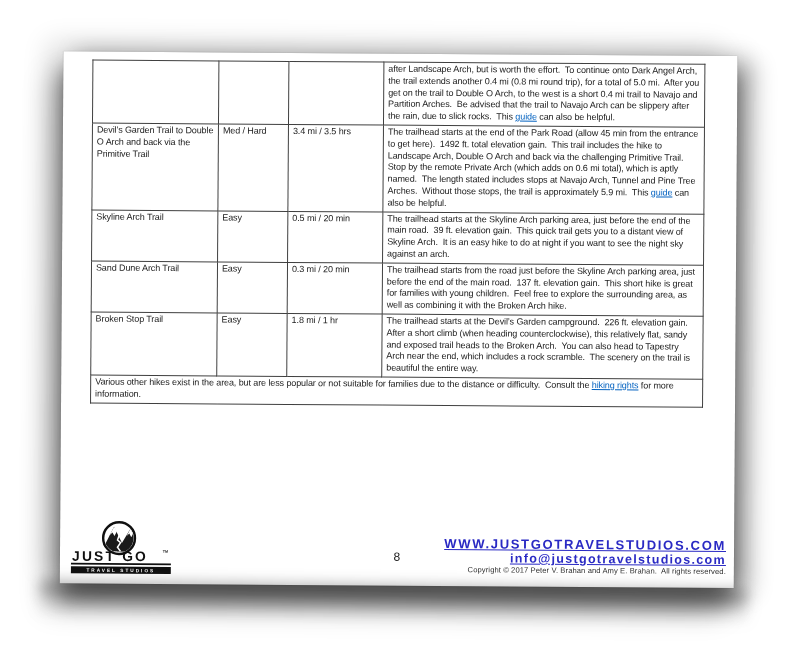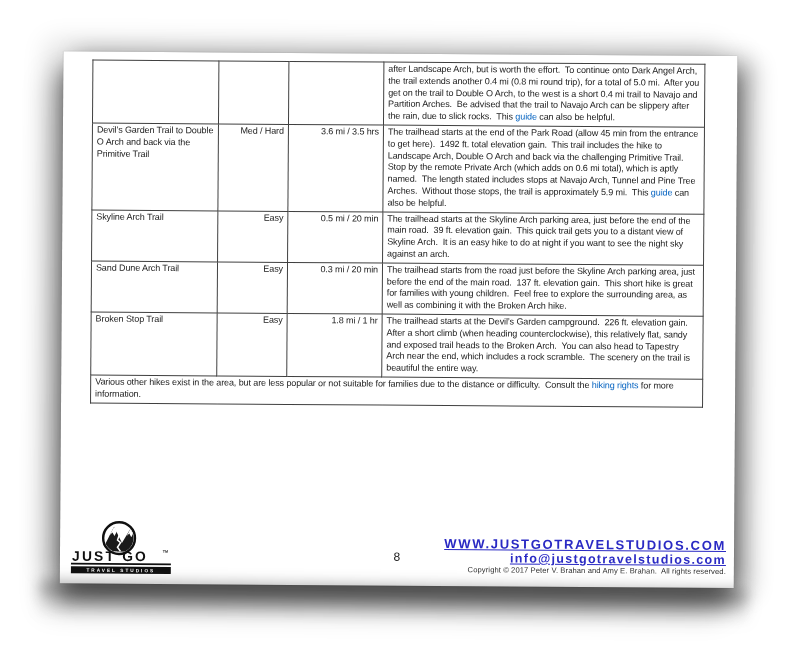--- a/index.html
+++ b/index.html
@@ -43,22 +43,22 @@
     line-height: 11.8px;
     color: #1b1b1b;
   }
   table.trails td {
     border: 1px solid #404040;
     vertical-align: top;
     padding: 1px 4px 2px 4px;
     white-space: pre-wrap;
     overflow-wrap: break-word;
   }
-  td.c-diff, td.c-len { text-align: right; }
-  a.ilink { color: #0563c1; cursor: pointer; }
+  td.c-diff, td.c-len { text-align: left; }
+  a.ilink { color: #0563c1; text-decoration: underline; cursor: pointer; }
 
   .logo-wrap { position: absolute; left: 8px; top: 469px; width: 106px; height: 53px; }
   .logo-wrap svg { width: 106px; height: 53px; display: block; }
 
   .pagenum {
     position: absolute;
     left: 0; right: 0; top: 496px;
     text-align: center;
     font-size: 12px;
     color: #222;
@@ -112,21 +112,21 @@
     <tbody>
       <tr>
         <td class="c-name" style="height:59px"></td>
         <td class="c-diff"></td>
         <td class="c-len"></td>
         <td class="c-desc"><span>after Landscape Arch, but is worth the effort.  To continue onto Dark Angel Arch, the trail extends another 0.4 mi (0.8 mi round trip), for a total of 5.0 mi.  After you get on the trail to Double O Arch, to the west is a short 0.4 mi trail to Navajo and Partition Arches.  Be advised that the trail to Navajo Arch can be slippery after the rain, due to slick rocks.  This </span><a class="ilink">guide</a><span> can also be helpful.</span></td>
       </tr>
       <tr>
         <td class="c-name" style="height:70px">Devil’s Garden Trail to Double O Arch and back via the Primitive Trail</td>
         <td class="c-diff">Med / Hard</td>
-        <td class="c-len">3.6 mi / 3.5 hrs</td>
+        <td class="c-len">3.4 mi / 3.5 hrs</td>
         <td class="c-desc"><span>The trailhead starts at the end of the Park Road (allow 45 min from the entrance to get here).  1492 ft. total elevation gain.  This trail includes the hike to Landscape Arch, Double O Arch and back via the challenging Primitive Trail.  Stop by the remote Private Arch (which adds on 0.6 mi total), which is aptly named.  The length stated includes stops at Navajo Arch, Tunnel and Pine Tree Arches.  Without those stops, the trail is approximately 5.9 mi.  This </span><a class="ilink">guide</a><span> can also be helpful.</span></td>
       </tr>
       <tr>
         <td class="c-name" style="height:51px">Skyline Arch Trail</td>
         <td class="c-diff">Easy</td>
         <td class="c-len">0.5 mi / 20 min</td>
         <td class="c-desc"><span>The trailhead starts at the Skyline Arch parking area, just before the end of the main road.  39 ft. elevation gain.  This quick trail gets you to a distant view of Skyline Arch.  It is an easy hike to do at night if you want to see the night sky against an arch.</span></td>
       </tr>
       <tr>
         <td class="c-name" style="height:50px">Sand Dune Arch Trail</td>

